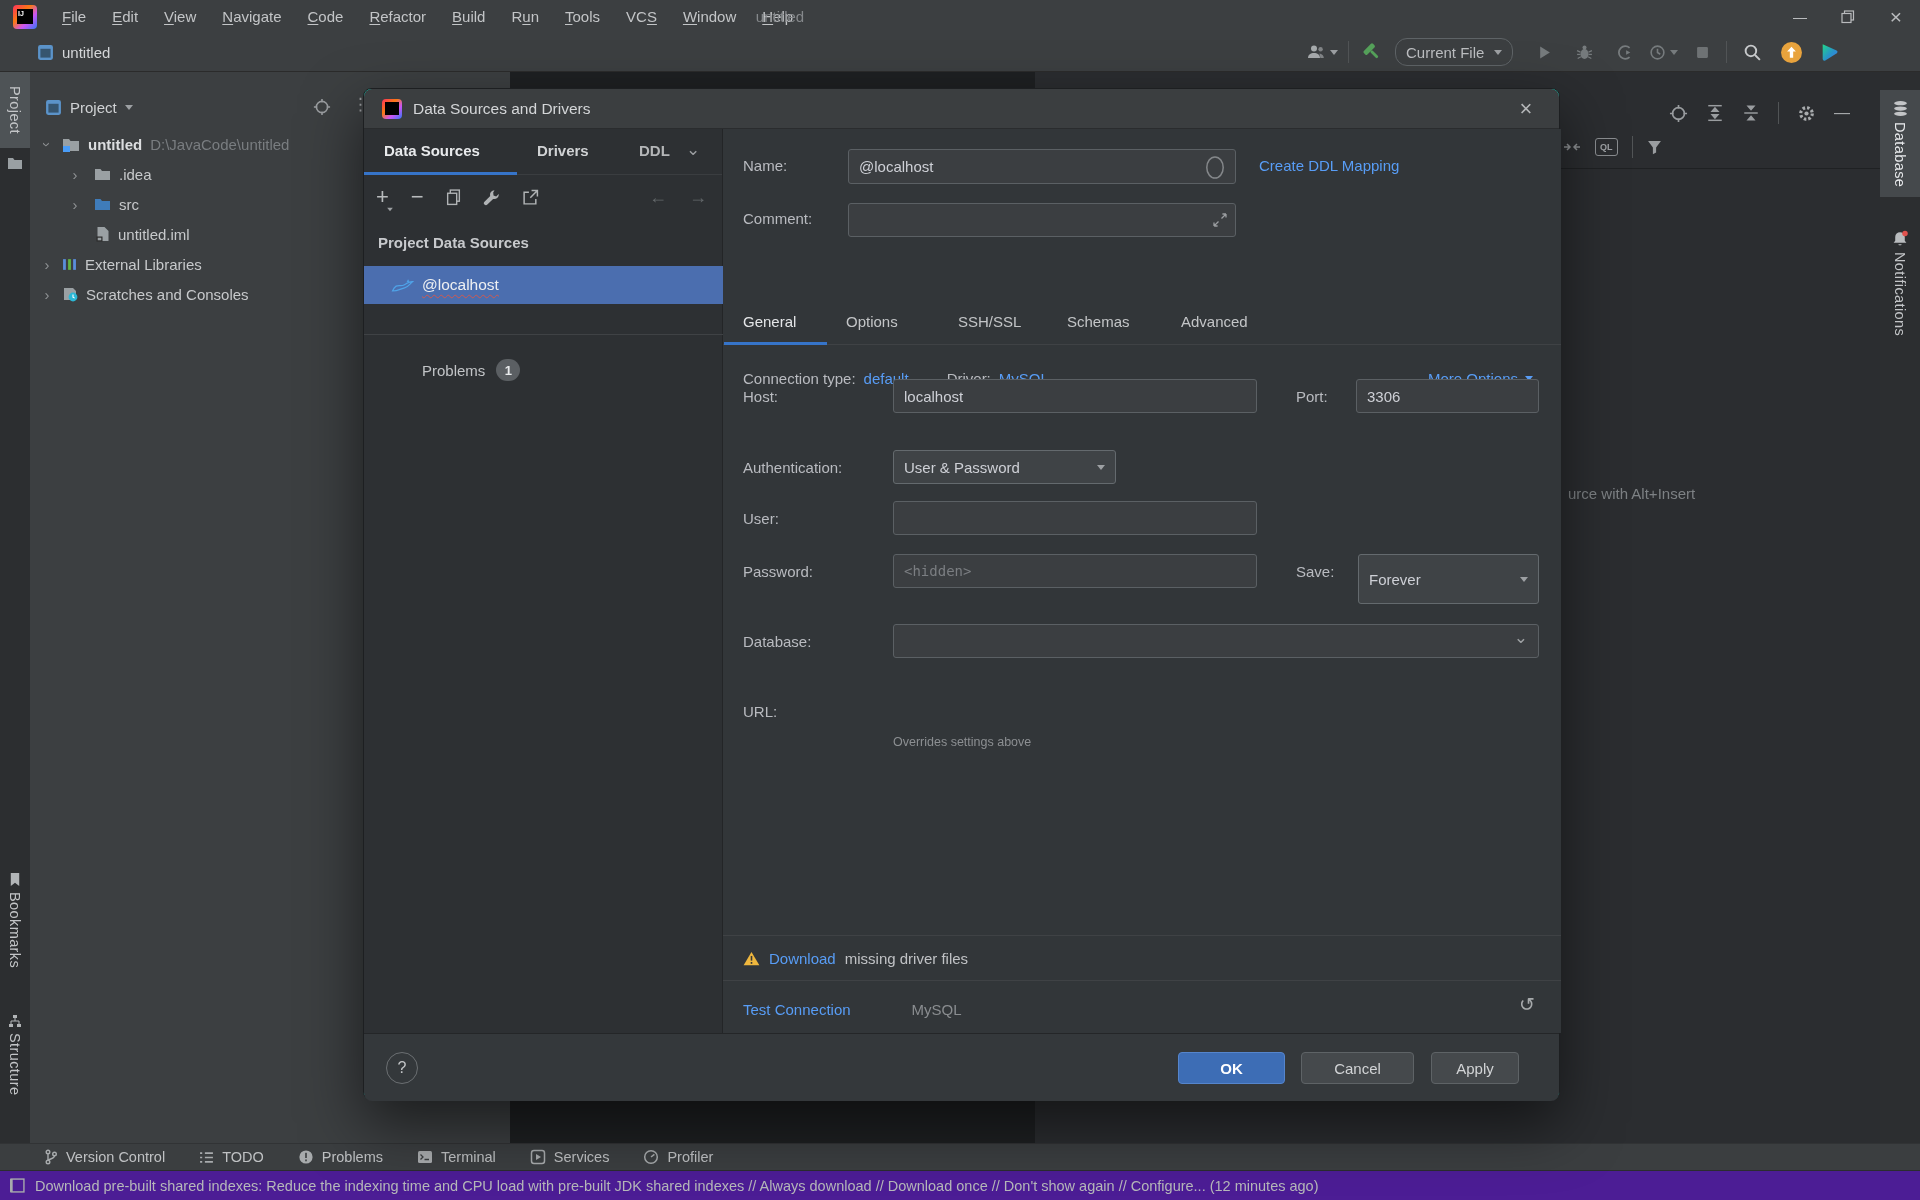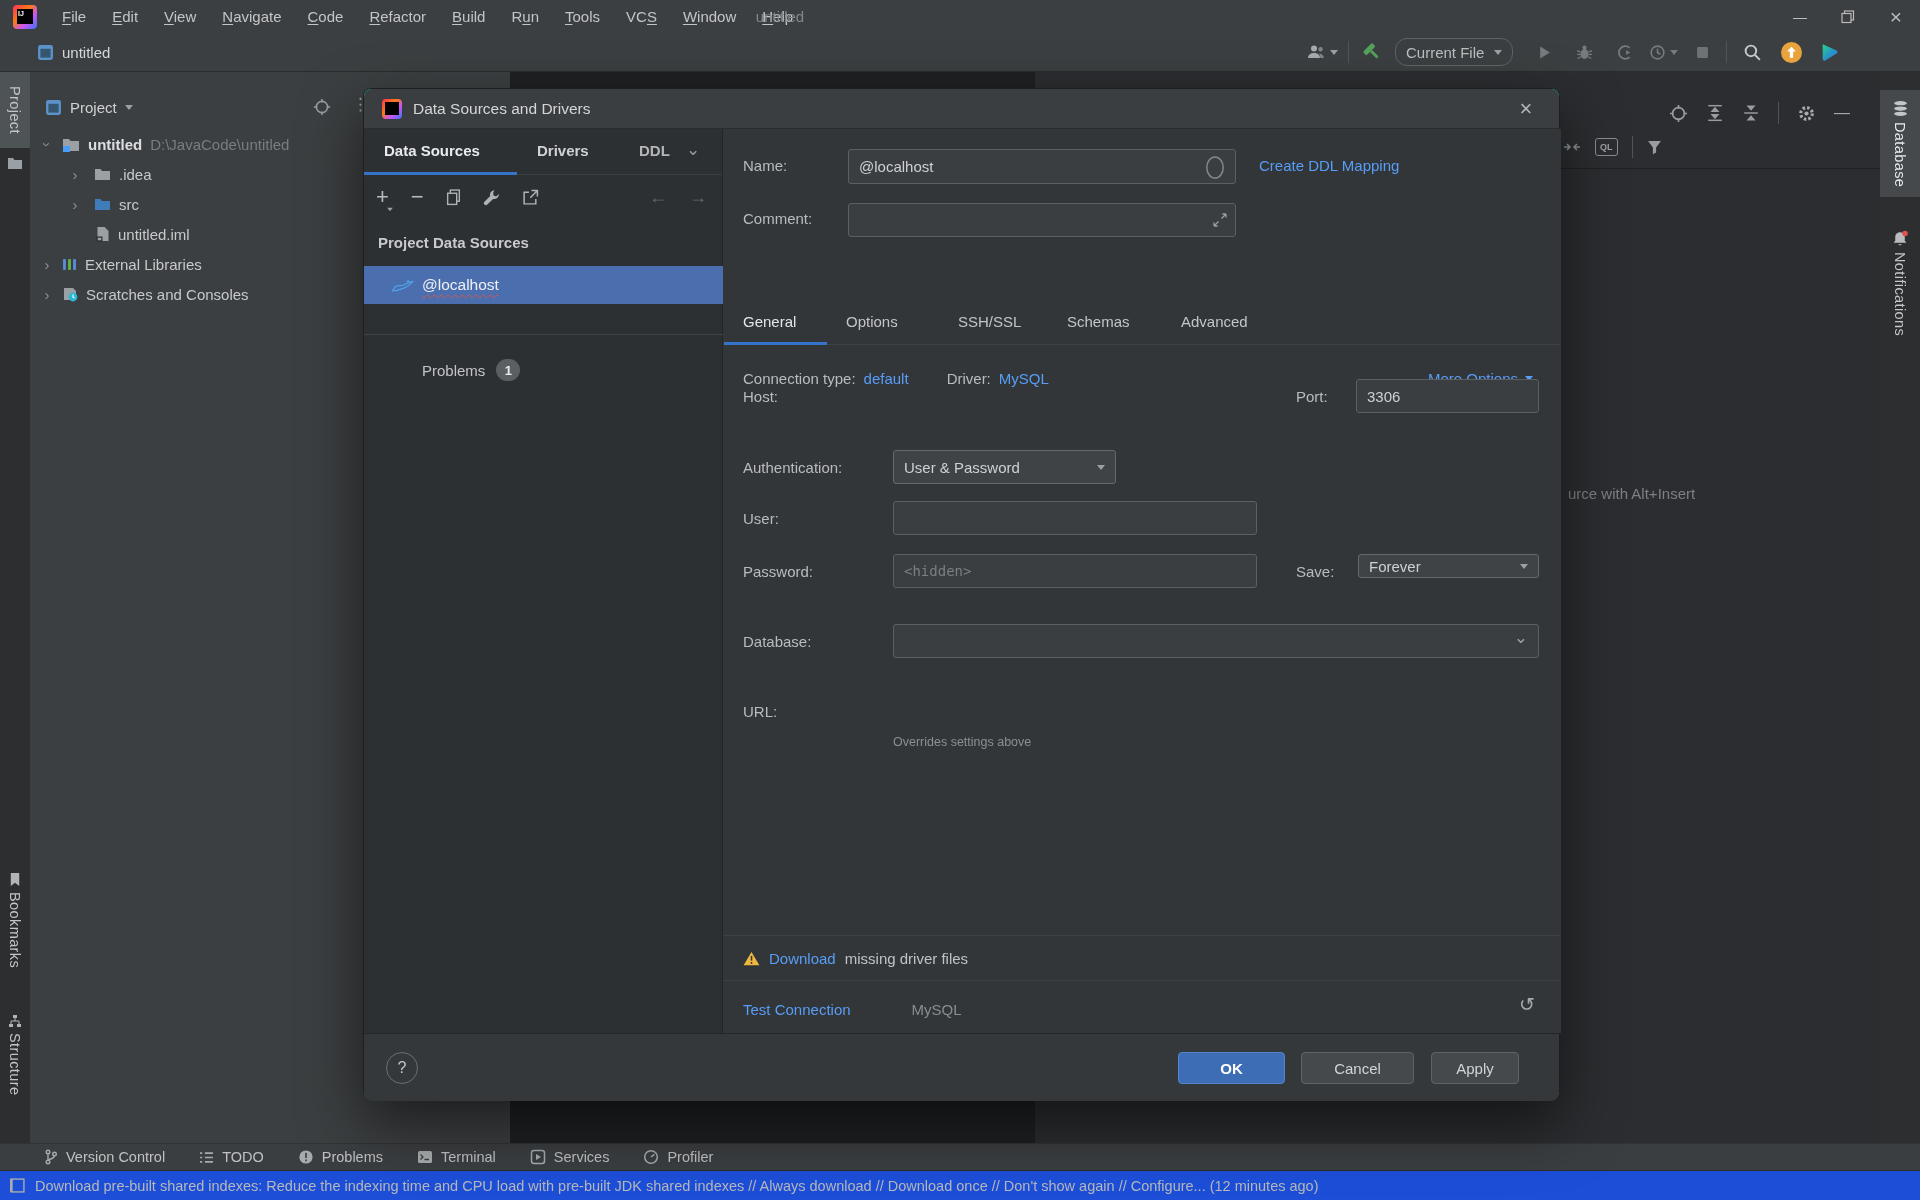--- a/index.html
+++ b/index.html
@@ -52,21 +52,21 @@
   .btn-plain{background:#45494c;border:1px solid #5e6366;color:#d2d4d6;}
   .btn-ok{background:#3d6db5;border:1px solid #5585cc;color:#ffffff;font-weight:bold;}
   .wavy{text-decoration:underline;text-decoration-style:wavy;text-decoration-color:#d0584f;text-decoration-thickness:1px;text-underline-offset:4px;}
   .badge{background:#5b5f63;border-radius:11px;min-width:24px;height:22px;display:flex;align-items:center;justify-content:center;color:#e8eaec;font-size:13px;font-weight:bold;}
   .ico-btn{display:flex;align-items:center;justify-content:center;}
   .mono{font-family:"DejaVu Sans Mono",monospace;color:#7b7e82;font-size:14px;}
 
   
   #bottombar{position:absolute;left:0;top:1143px;width:1920px;height:27px;background:#3b3e40;border-top:1px solid #313335;box-sizing:border-box;display:flex;align-items:center;gap:34px;padding-left:44px;}
   .bb-item{display:flex;align-items:center;gap:8px;color:#bfc1c3;font-size:14.5px;}
-  #statusbar{position:absolute;left:0;top:1170px;width:1920px;height:30px;background:#1d4ed8;border-top:1px solid #2b2d2f;box-sizing:border-box;display:flex;align-items:center;gap:10px;padding-left:10px;color:#b6b8ba;font-size:14.5px;}
+  #statusbar{position:absolute;left:0;top:1170px;width:1920px;height:30px;background:#4c1d95;border-top:1px solid #2b2d2f;box-sizing:border-box;display:flex;align-items:center;gap:10px;padding-left:10px;color:#b6b8ba;font-size:14.5px;}
 </style>
 </head>
 <body>
 
 <div id="app">
 
   <div id="menubar">
     <div class="ijlogo" style="width:24px;height:24px;margin:0 12px 0 13px;">
       <div class="blk">
           <span>IJ</span>
@@ -459,40 +459,43 @@
         <span class="lbl">Driver:</span>
         <span class="link">MySQL</span>
       </div>
       <div class="ab row" style="right:28px;top:236px;height:26px;gap:7px;">
         <span class="link">More Options</span>
         <span class="caret" style="border-top-color:#589df6;"></span>
       </div>
 
       <span class="ab lbl" style="left:20px;top:258px;top:259px;"></span>
       <span class="ab lbl" style="left:20px;top:259px;">Host:</span>
+      <div class="field ab" style="left:170px;top:250px;width:364px;height:34px;">
+          <span>localhost</span>
+        </div>
       <span class="ab lbl" style="left:573px;top:259px;">Port:</span>
       <div class="field ab" style="left:633px;top:250px;width:183px;height:34px;">
           <span>3306</span>
         </div>
 
       <span class="ab lbl" style="left:20px;top:330px;">Authentication:</span>
       <div class="combo ab" style="left:170px;top:321px;width:223px;height:34px;">
         <span>User &amp; Password</span>
           <span class="caret"></span>
       </div>
 
       <span class="ab lbl" style="left:20px;top:381px;">User:</span>
       <div class="field ab" style="left:170px;top:372px;width:364px;height:34px;"></div>
 
       <span class="ab lbl" style="left:20px;top:434px;">Password:</span>
       <div class="field ab" style="left:170px;top:425px;width:364px;height:34px;">
         <span class="mono">&lt;hidden&gt;</span>
       </div>
       <span class="ab lbl" style="left:573px;top:434px;">Save:</span>
-      <div class="combo ab" style="left:635px;top:425px;width:181px;height:24px;">
+      <div class="combo ab" style="left:635px;top:425px;width:181px;height:50px;">
         <span>Forever</span>
           <span class="caret"></span>
       </div>
 
       <span class="ab lbl" style="left:20px;top:504px;">Database:</span>
       <div class="field ab" style="left:170px;top:495px;width:646px;height:34px;">
         <span class="ab" style="right:10px;top:2px;color:#9da0a3;font-size:17px;"><span>⌄</span></span>
       </div>
 
       <span class="ab lbl" style="left:20px;top:574px;">URL:</span>

